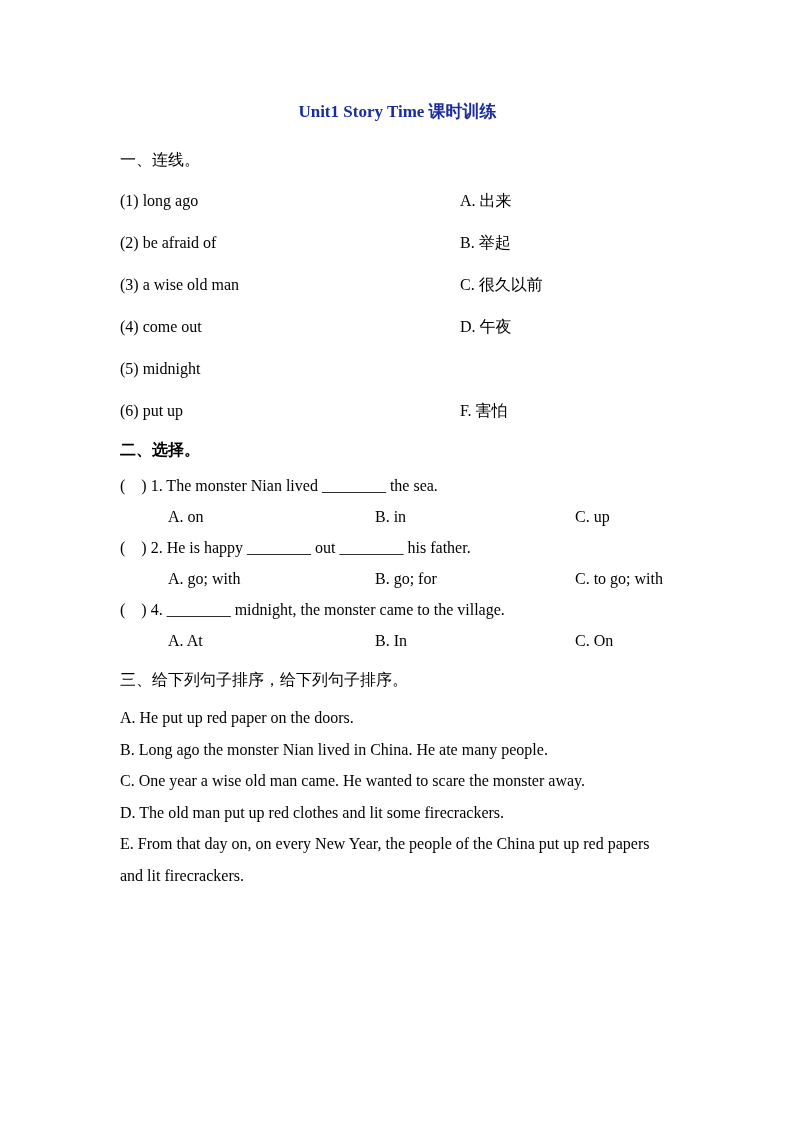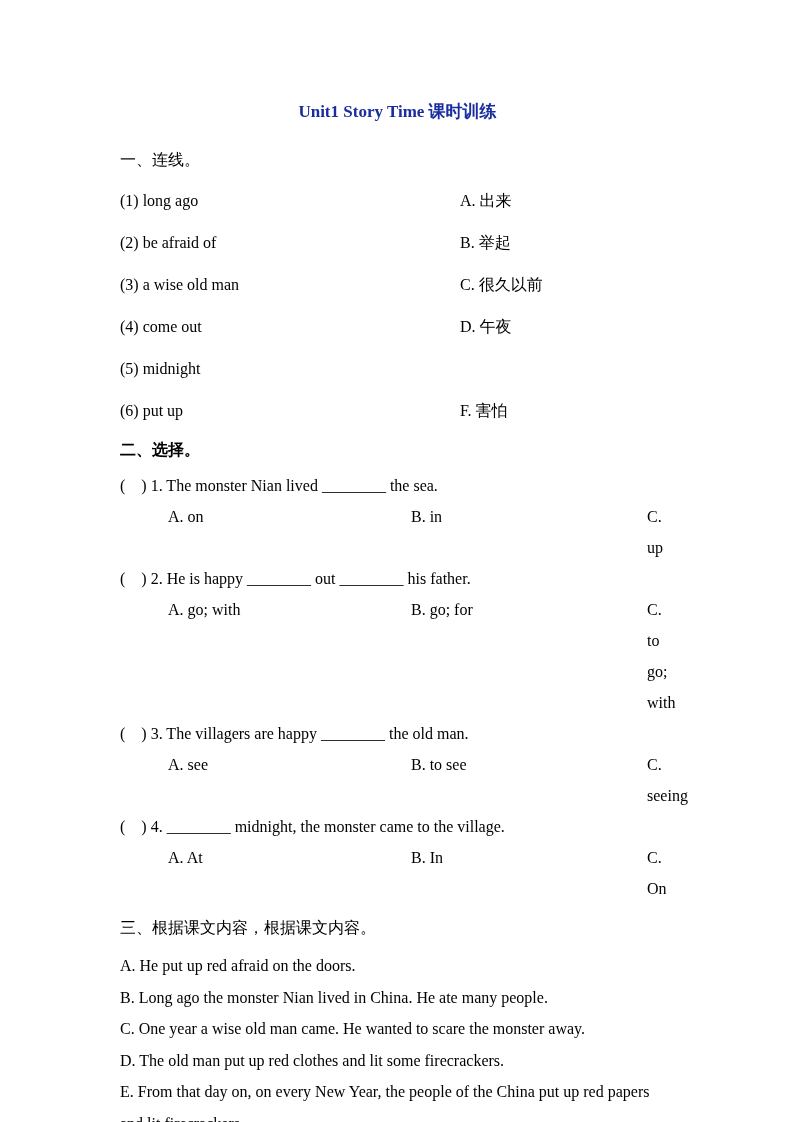--- a/index.html
+++ b/index.html
@@ -45,21 +45,20 @@
   .q-stem {
     line-height: 31px;
     margin: 0;
     white-space: pre-wrap;
   }
   .q-options {
     display: grid;
     grid-template-columns: 207px 200px 1fr;
     padding-left: 48px;
     line-height: 31px;
-    gap: 36px;
   }
 
   
   .order-list p {
     margin: 0;
     line-height: 31.5px;
   }
 </style>
 </head>
 <body>
@@ -111,44 +110,36 @@
 
     <div>
       <p class="q-stem">(　) 2. He is happy ________ out ________ his father.</p>
       <div class="q-options">
         <span>A. go; with</span>
         <span>B. go; for</span>
         <span>C. to go; with</span>
       </div>
     </div>
 
-    <div>
-      <p class="q-stem">(　) 3. The villagers are happy ________ the old man.</p>
-      <div class="q-options">
-        <span>A. see</span>
-        <span>B. to see</span>
-        <span>C. seeing</span>
-      </div>
-    </div>
 
     <div>
       <p class="q-stem">(　) 4. ________ midnight, the monster came to the village.</p>
       <div class="q-options">
         <span>A. At</span>
         <span>B. In</span>
         <span>C. On</span>
       </div>
     </div>
 
   </div>
 
   <div>
-    <p class="sec-heading h3">三、根据课文内容，根据课文内容。</p>
+    <p class="sec-heading h3">三、给下列句子排序，给下列句子排序。</p>
     <div class="order-list">
-      <p>A. He put up red afraid on the doors.</p>
+      <p>A. He put up red paper on the doors.</p>
       <p>B. Long ago the monster Nian lived in China. He ate many people.</p>
       <p>C. One year a wise old man came. He wanted to scare the monster away.</p>
       <p>D. The old man put up red clothes and lit some firecrackers.</p>
       <p>E. From that day on, on every New Year, the people of the China put up red papers and lit firecrackers.</p>
     </div>
   </div>
 
 </div>
 
 </body></html>

